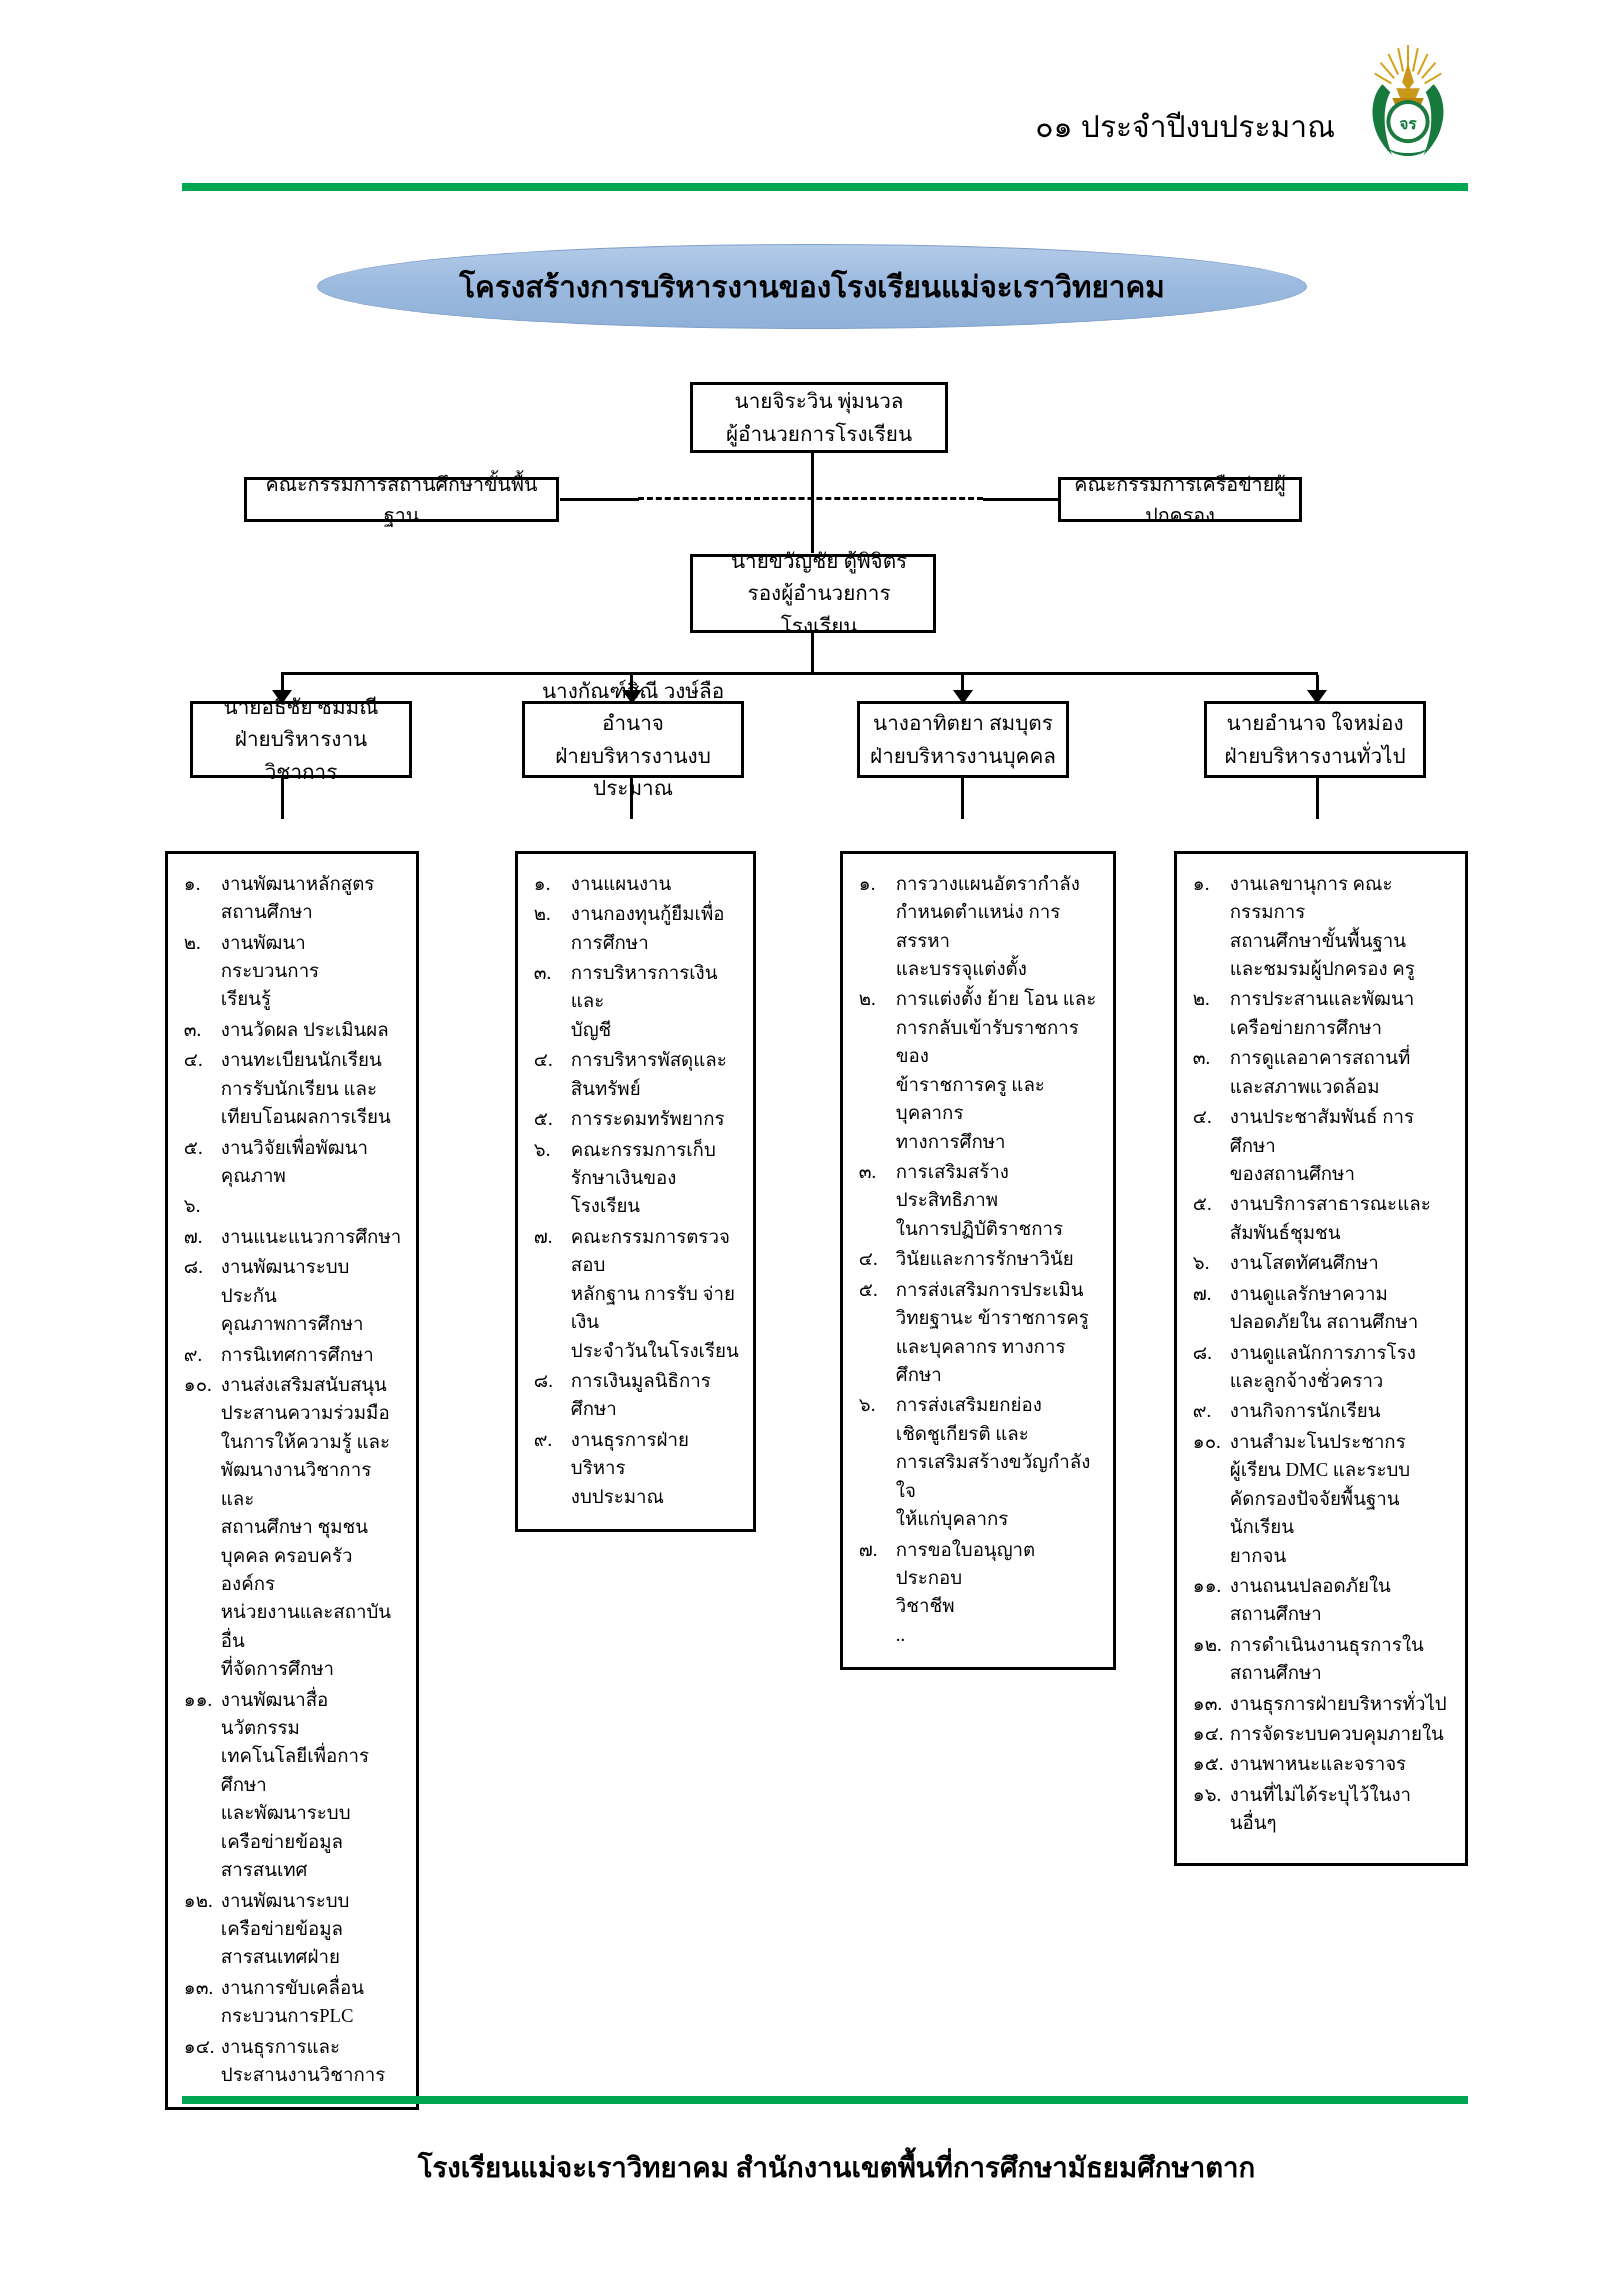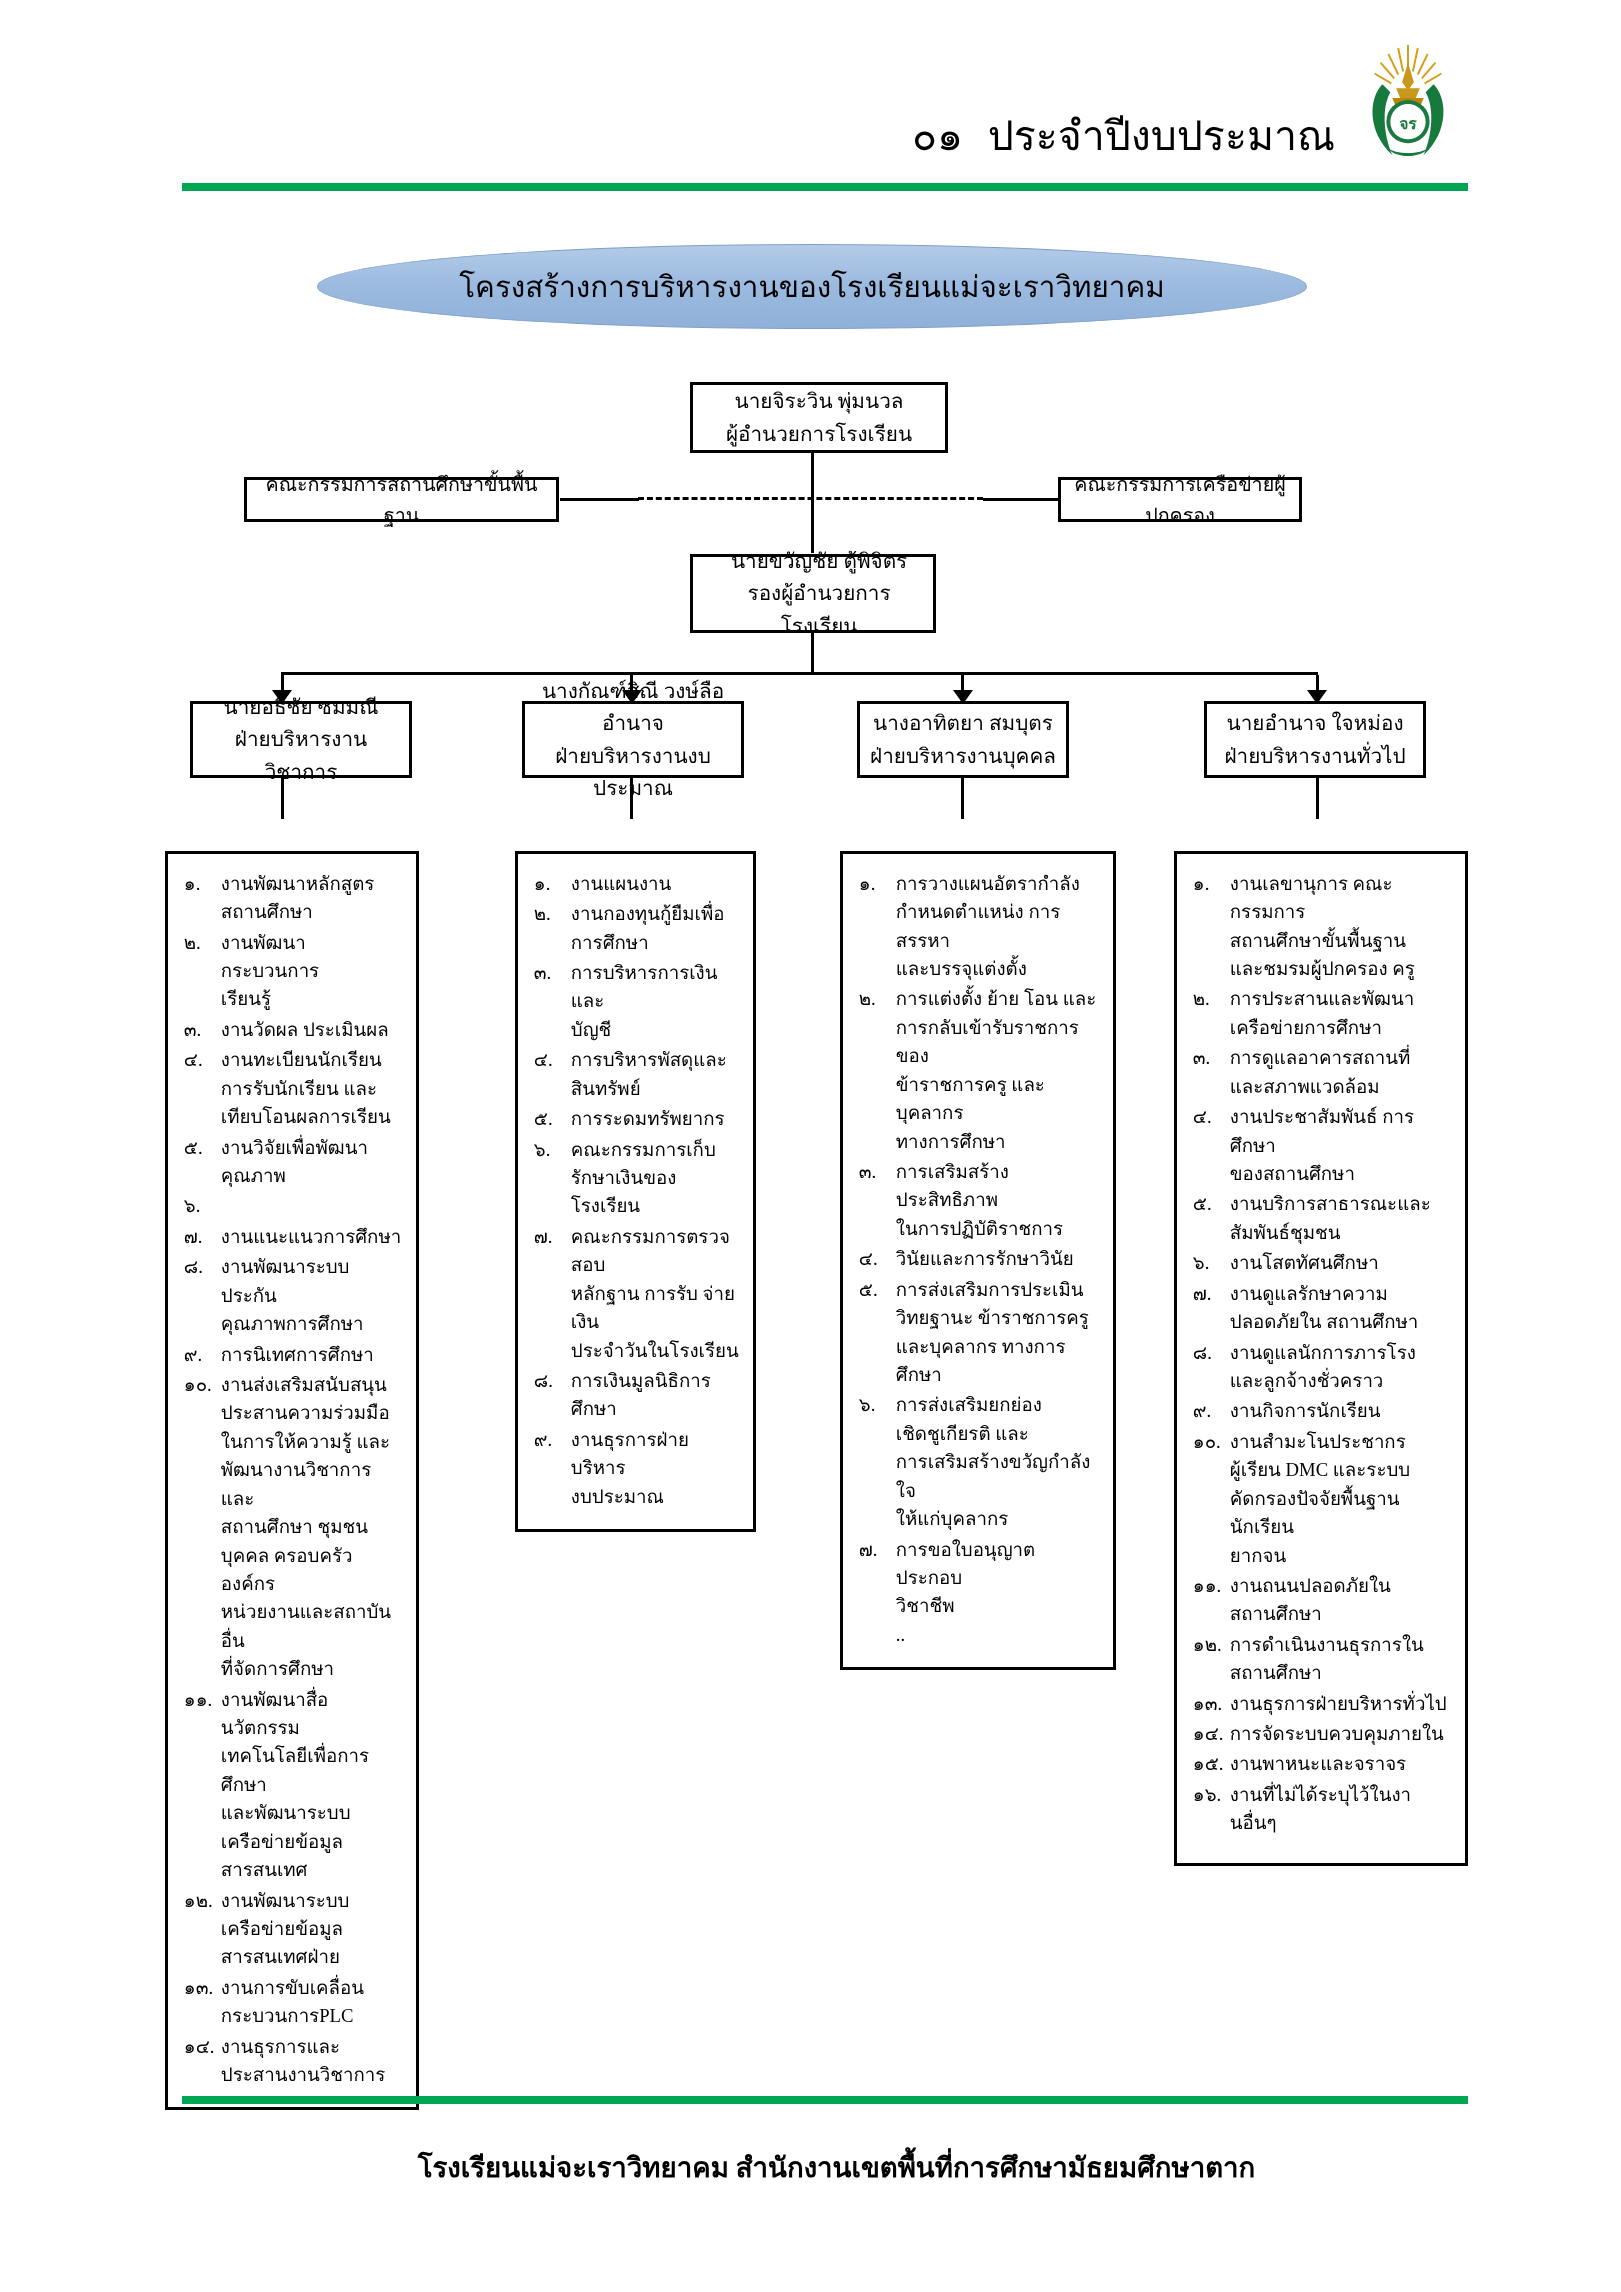--- a/index.html
+++ b/index.html
@@ -9,22 +9,22 @@
     font-family: "Liberation Sans", "DejaVu Sans", sans-serif;
   }
   .page { position: relative; width: 1621px; height: 2292px; overflow: hidden; }
 
   
   .header {
     position: absolute; left: 0; top: 0; width: 1621px; height: 192px;
   }
   .header-title {
     position: absolute; right: 286px; top: 103px;
-    font-size: 41px; color: #000; white-space: nowrap;
-    font-family: Liberation Mono, monospace;
+    font-size: 30px; color: #000; white-space: nowrap;
+    font-family: Liberation Sans, sans-serif;
   }
   .emblem {
     position: absolute; right: 158px; top: 37px;
     width: 110px; height: 130px;
   }
   .rule-top {
     position: absolute; left: 182px; top: 183px; width: 1286px; height: 7.9px;
     background: #00a651;
   }
   .rule-bottom {
@@ -40,21 +40,21 @@
 
   
   .title-oval {
     position: absolute; left: 317px; top: 244px; width: 990px; height: 85px;
     border-radius: 50%;
     background: linear-gradient(to bottom, #b4cbe8 0%, #9dbbe0 45%, #8fb0d8 100%);
     border: 1px solid #7f9fc9;
     display: flex; align-items: center; justify-content: center;
   }
   .title-oval span {
-    font-size: 29.6px; font-weight: normal; color: #000;
+    font-size: 29.6px; font-weight: bold; color: #000;
     font-family: "Liberation Serif", "DejaVu Serif", serif;
   }
 
   
   .box {
     position: absolute; border: 3px solid #000; background: #fff;
     display: flex; flex-direction: column; align-items: center;
     justify-content: center; text-align: center;
     font-size: 20.7px; line-height: 1.55; color: #000;
     font-family: "Liberation Serif", "DejaVu Serif", serif;

